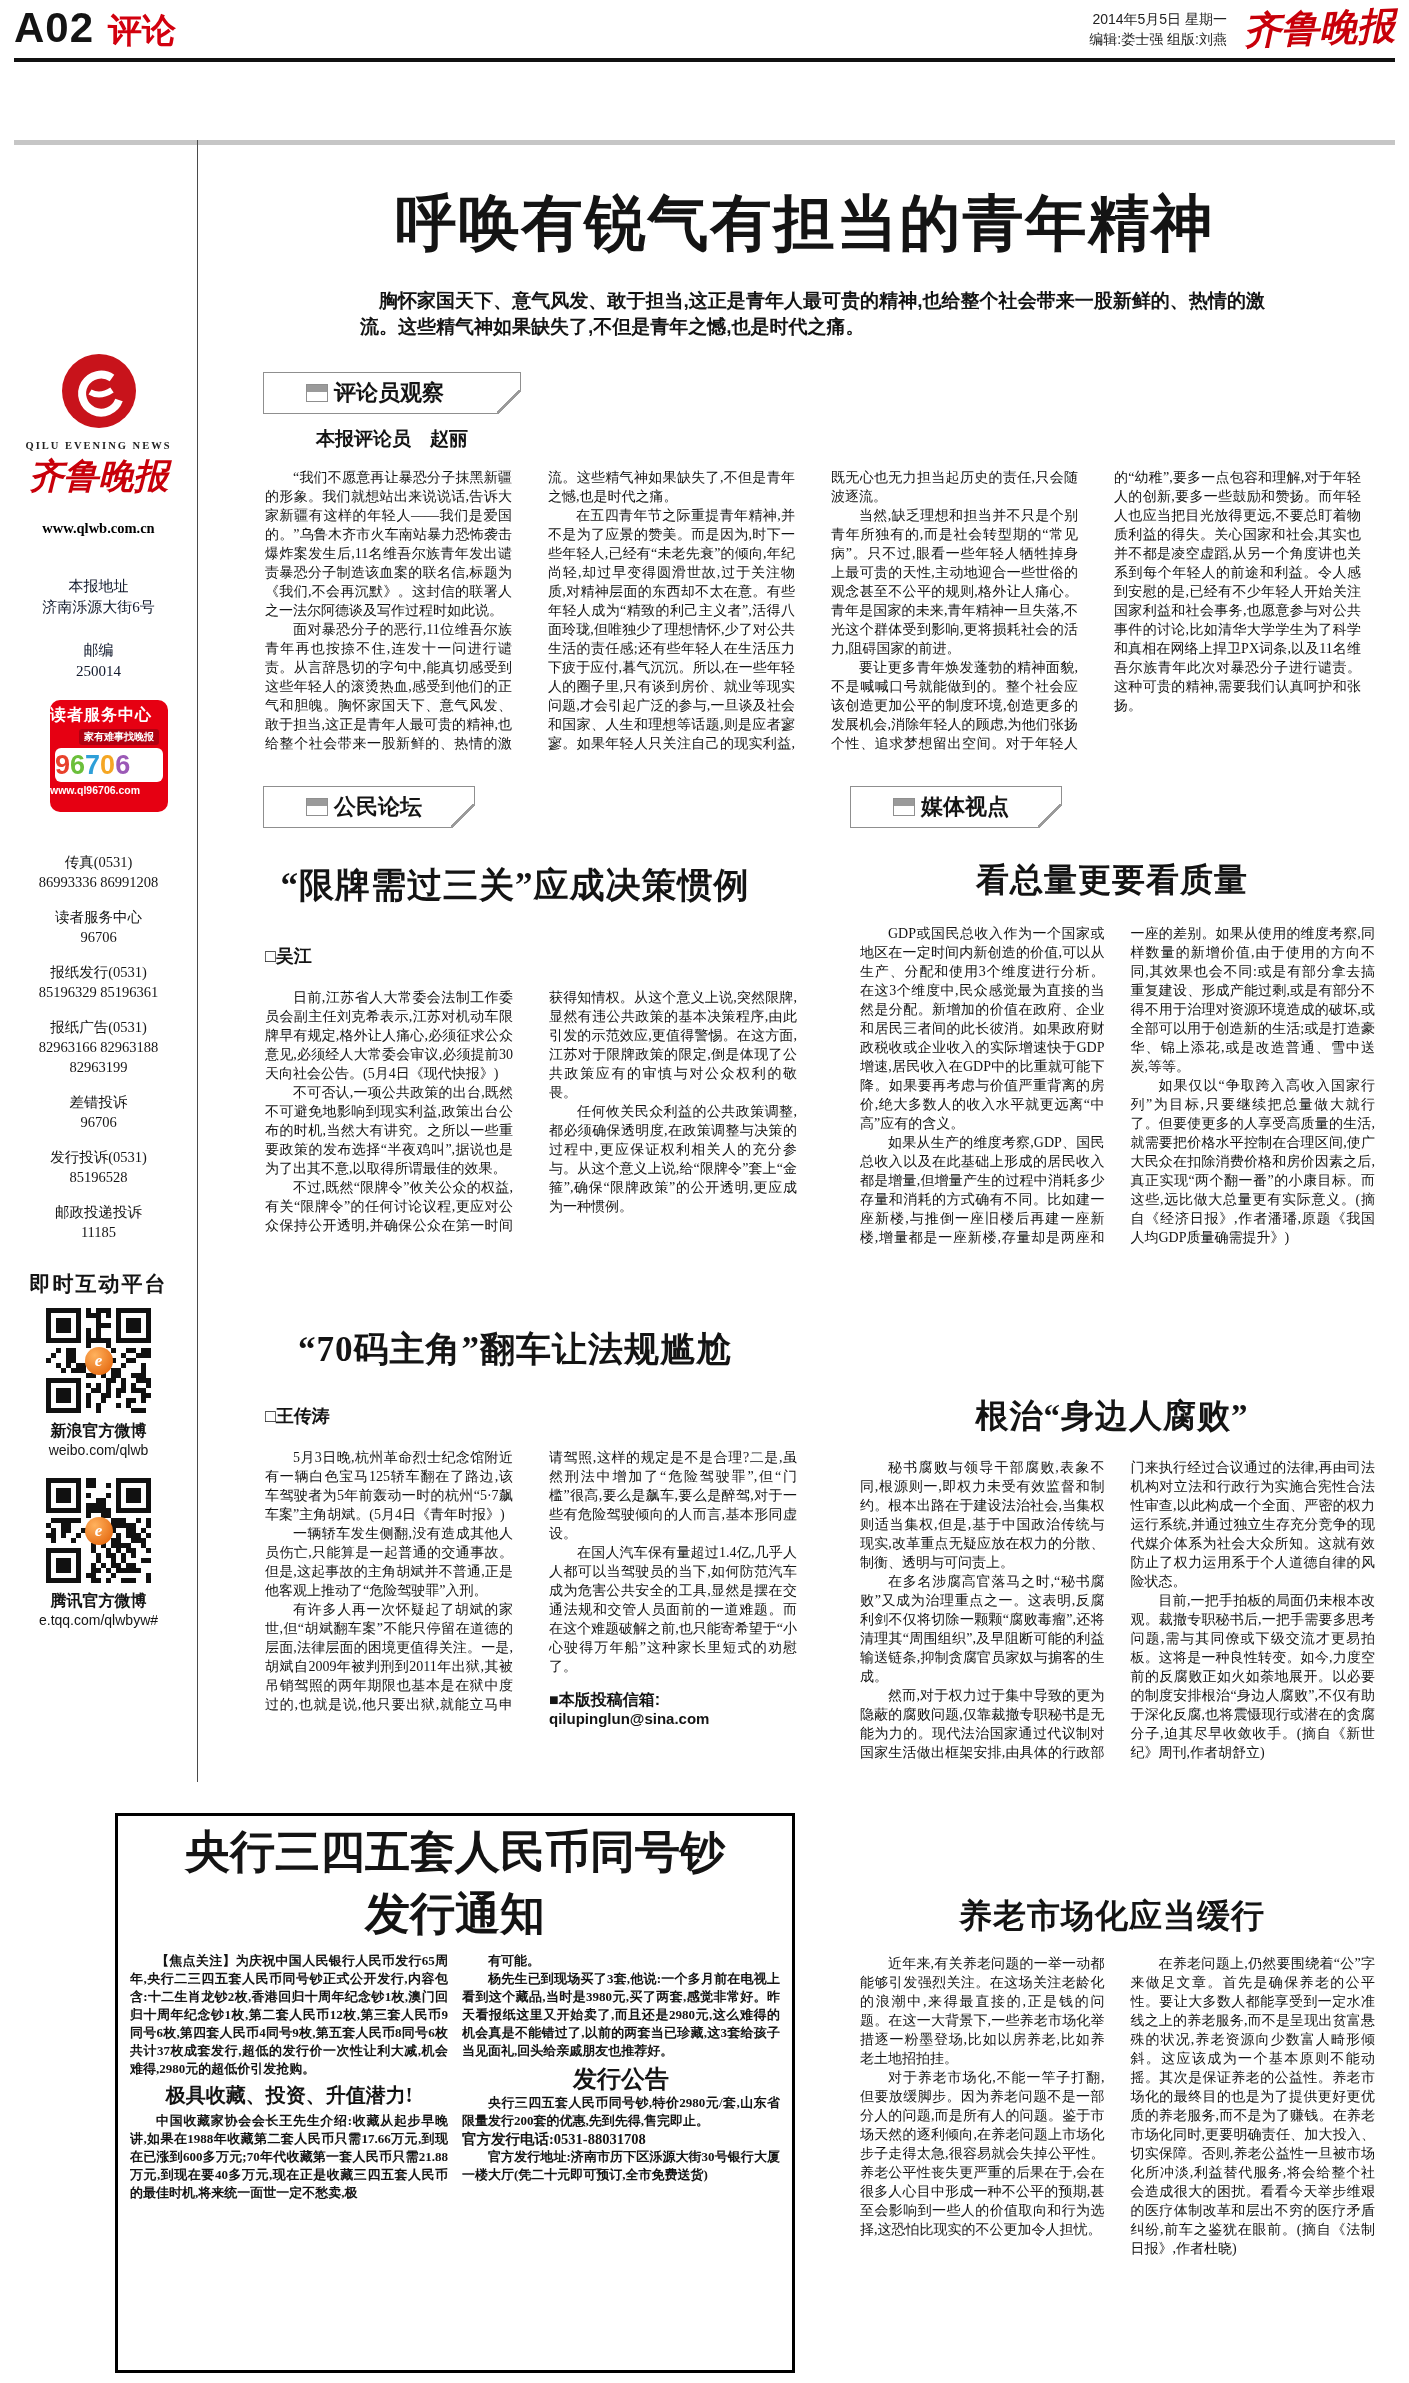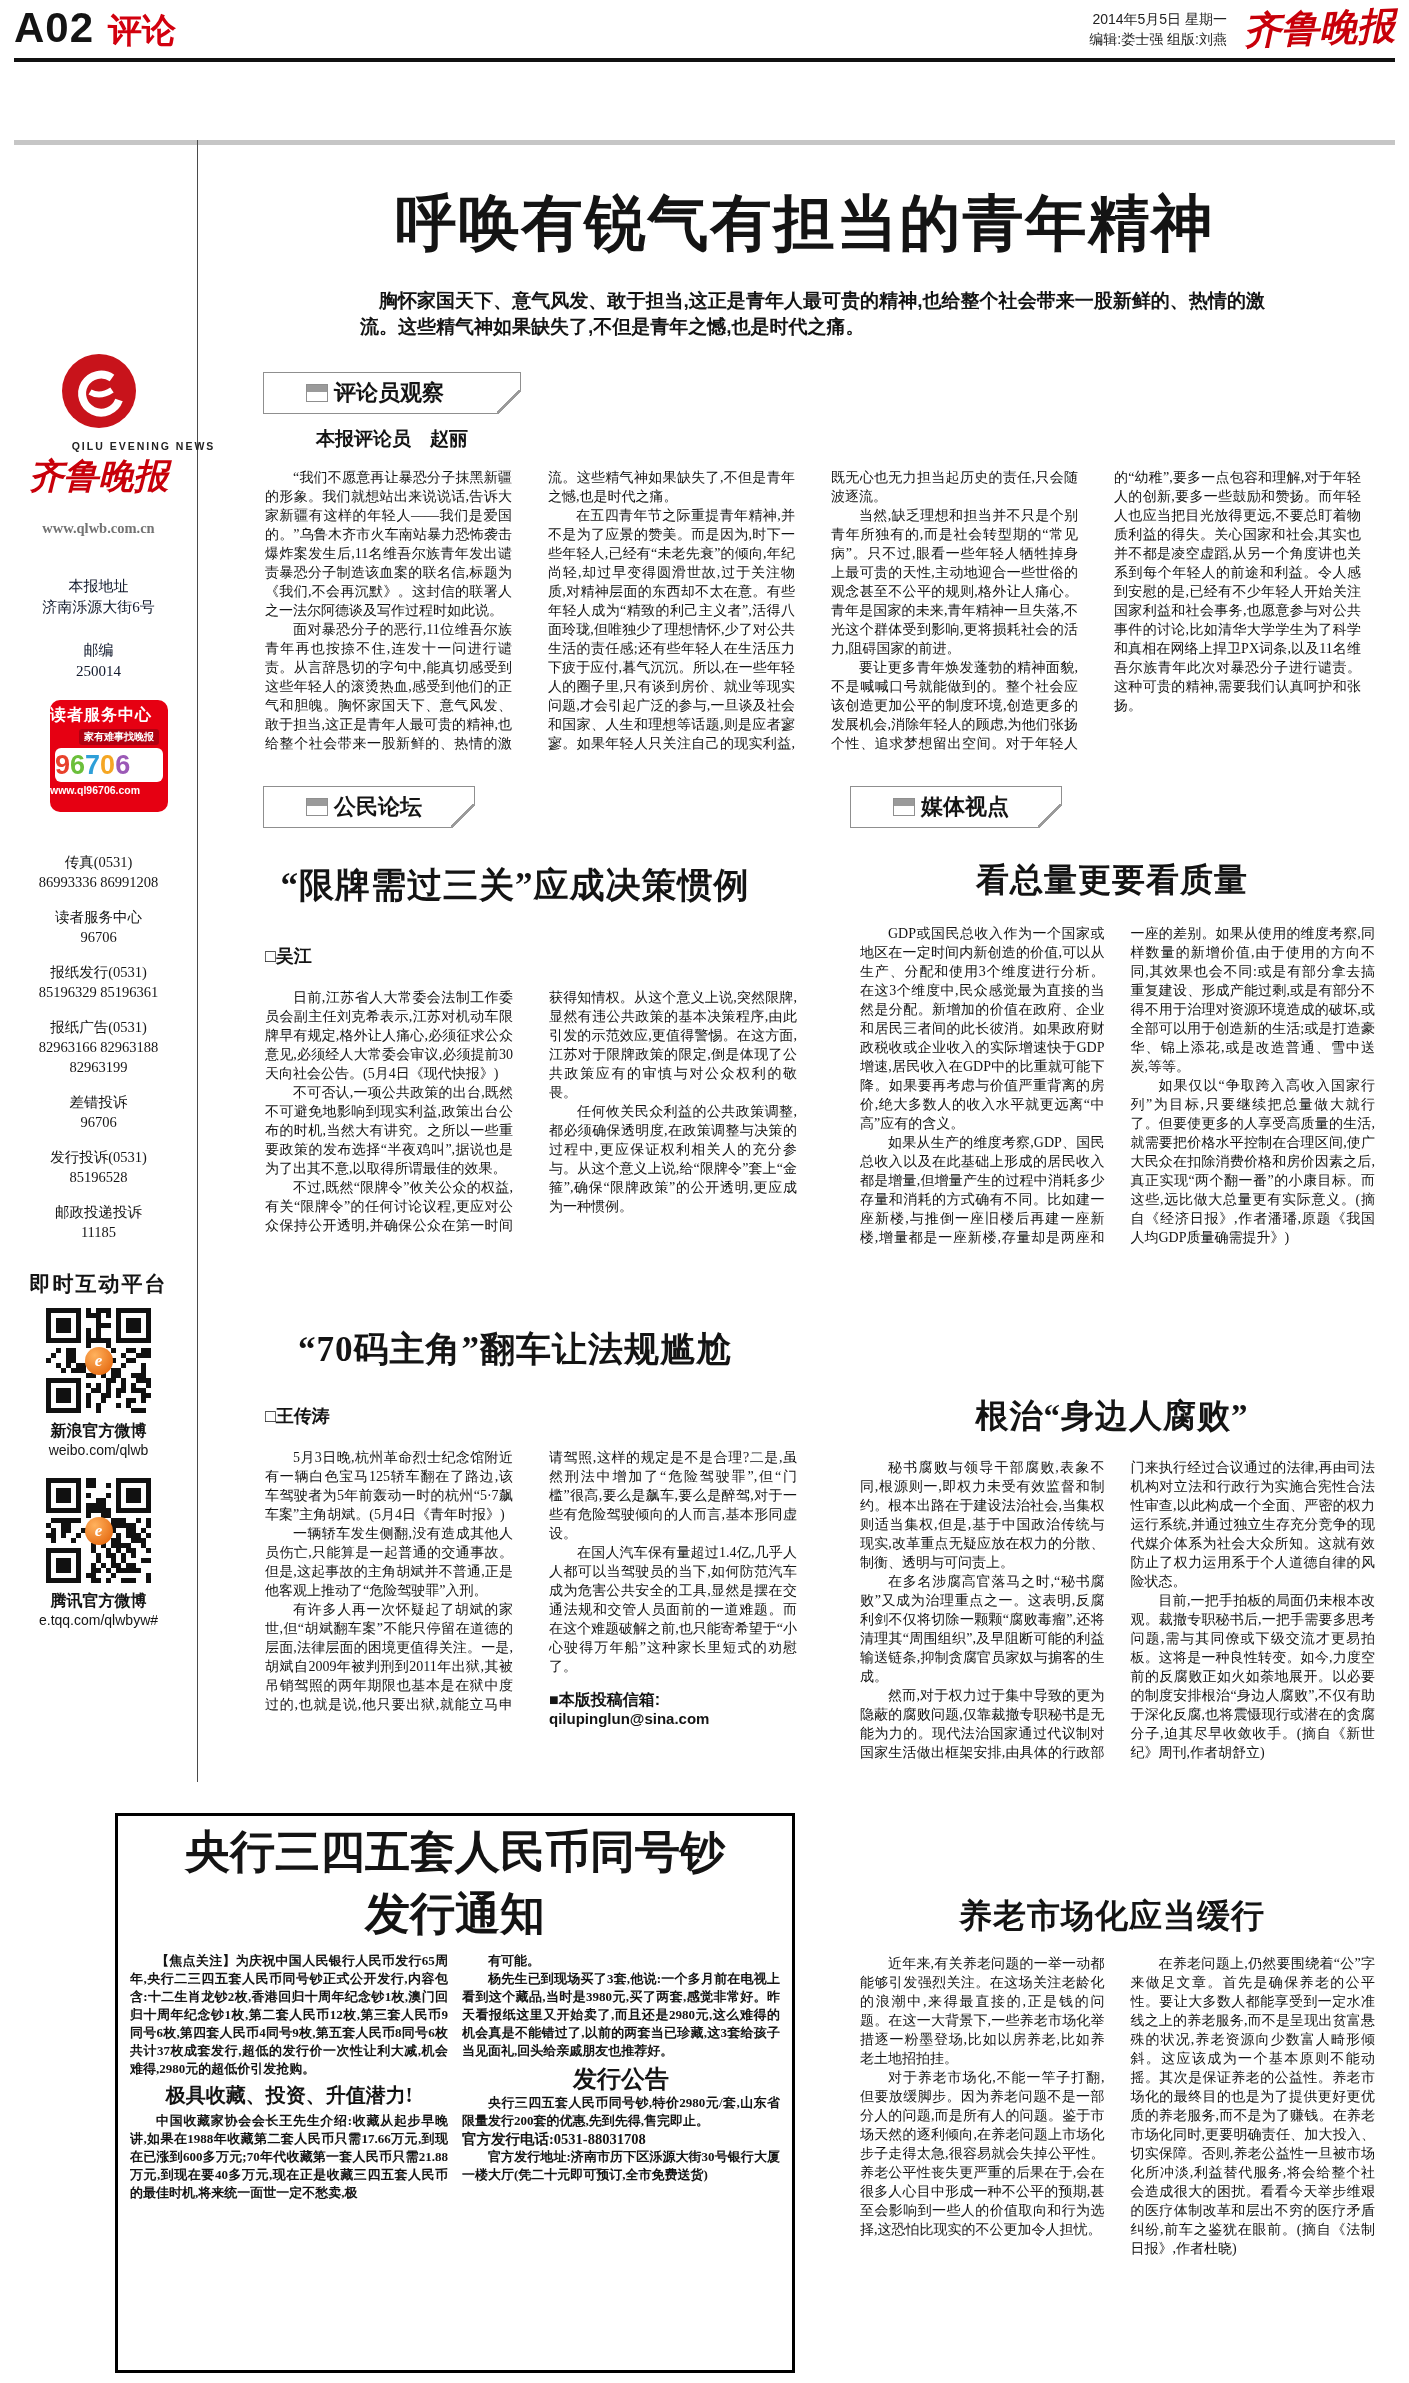--- a/index.html
+++ b/index.html
@@ -13,23 +13,23 @@
   .section-label{color:#d2000e;font-weight:900;font-size:34px;font-family:"Liberation Sans","DejaVu Sans",sans-serif;}
   .mh-right{display:flex;align-items:center;gap:16px;padding-bottom:4px;}
   .mh-dates{text-align:right;font-size:14px;line-height:20px;font-family:"Liberation Sans","DejaVu Sans",sans-serif;color:#222;}
   .brand-script{color:#c8000a;font-weight:900;font-size:38px;font-style:italic;transform:rotate(-2deg);
                 font-family:"Liberation Serif","DejaVu Serif",serif;}
   .graybar{position:absolute;top:140px;left:14px;width:1381px;height:5px;background:#c6c6c6;}
   .vdivider{position:absolute;left:197px;top:140px;width:1px;height:1642px;background:#4a4a4a;}
   
   .sb{position:absolute;text-align:center;left:0;width:197px;}
   .sb-logo{top:352px;}
-  .sb-eng{top:440px;font-size:10.5px;letter-spacing:2px;font-family:Liberation Sans, sans-serif;font-weight:bold;color:#222;margin-left:45px;}
+  .sb-eng{top:440px;font-size:10.5px;letter-spacing:2px;font-family:Liberation Serif, serif;font-weight:bold;color:#222;}
   .sb-cn{top:458px;font-size:35px;line-height:38px;}
-  .sb-site{top:520px;font-size:14.5px;font-weight:bold;color:#737373;}
+  .sb-site{top:520px;font-size:14.5px;font-weight:bold;color:#000000;}
   .sb-block{font-size:15px;line-height:21px;color:#0f172a;}
   .sb-addr{top:576px;}
   .sb-post{top:640px;}
   .badge{position:absolute;left:50px;top:700px;width:118px;height:112px;background:#e60012;border-radius:10px;
          color:#fff;font-family:"Liberation Sans","DejaVu Sans",sans-serif;overflow:hidden;}
   .badge .b1{font-size:16px;font-weight:900;margin-top:5px;letter-spacing:1px;}
   .badge .b2{font-size:10px;font-weight:bold;background:#b00010;display:inline-block;padding:1px 5px;border-radius:3px;margin-top:1px;margin-left:29px;}
   .badge .bnum{background:#fff;margin:3px 5px 2px 5px;border-radius:6px;font-size:27px;font-weight:900;line-height:34px;}
   .badge .b3{font-size:10.5px;font-weight:bold;}
   .contacts{position:absolute;top:852px;left:0;width:197px;text-align:center;}

